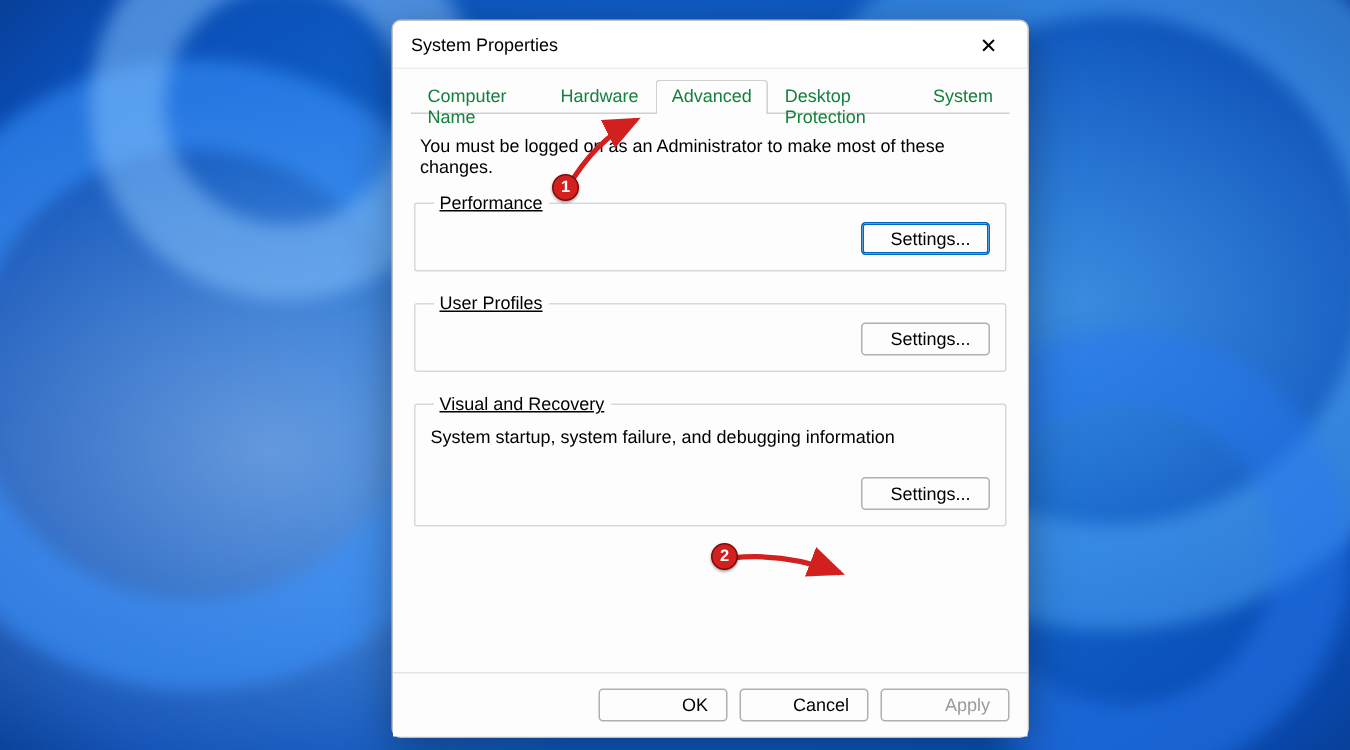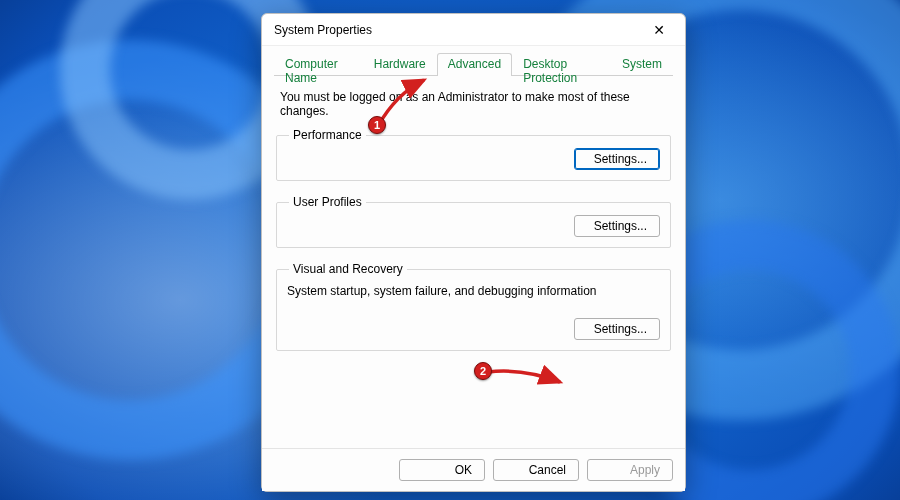--- a/index.html
+++ b/index.html
@@ -98,20 +98,21 @@
     border:1px solid #d8d8d8;
     border-radius:2px;
     margin:4px 2px 14px 2px;
     padding:6px 10px 10px 10px;
     position:relative;
   }
   fieldset.group legend {
     font-size:12px;
     padding:0 4px;
     margin-left:2px;
+    text-decoration:underline;
   }
   .group-desc {
     font-size:12px;
     margin:2px 0 20px 0;
   }
   .group-btnrow {
     text-align:right;
   }
   .btn {
     display:inline-block;

